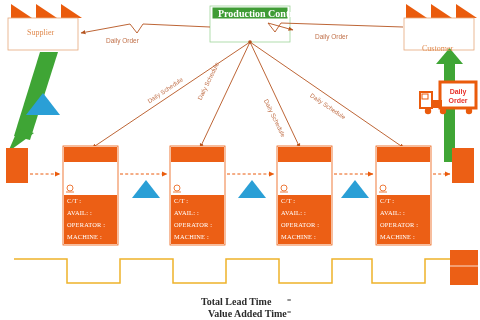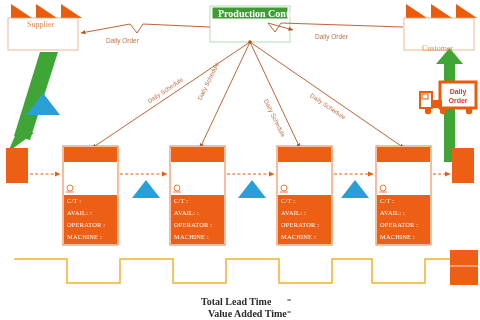--- a/index.html
+++ b/index.html
@@ -204,21 +204,21 @@
 
   <g fill="none" stroke="#eeb32a" stroke-width="1.5">
     <path d="M14,259 L67,259 L67,283 L120,283 L120,259 L173,259 L173,283 L226,283
              L226,259 L279,259 L279,283 L332,283 L332,259 L372,259 L372,283
              L425,283 L425,259 L452,259"></path>
   </g>
   <rect x="450" y="250" width="28" height="35" fill="#ec5f15"></rect>
   <line x1="450" y1="266" x2="478" y2="266" stroke="#ffffff" stroke-width="0.8"></line>
 </svg>
 
-<div class="entity-label" style="left:27px;top:20px;">Supplier</div>
+<div class="entity-label" style="left:27px;top:28px;">Supplier</div>
 
 <div class="entity-label" style="left:422px;top:44px;">Customer</div>
 
 <div class="pc-title" style="left:218px;top:8px;">Production Control</div>
 
 <div class="plain-label" style="left:106px;top:37px;">Daily Order</div>
 
 <div class="plain-label" style="left:315px;top:33px;">Daily Order</div>
 
 <div class="sched-label" style="left:148px;top:98px;transform:rotate(-34deg);">Daily Schedule</div>

